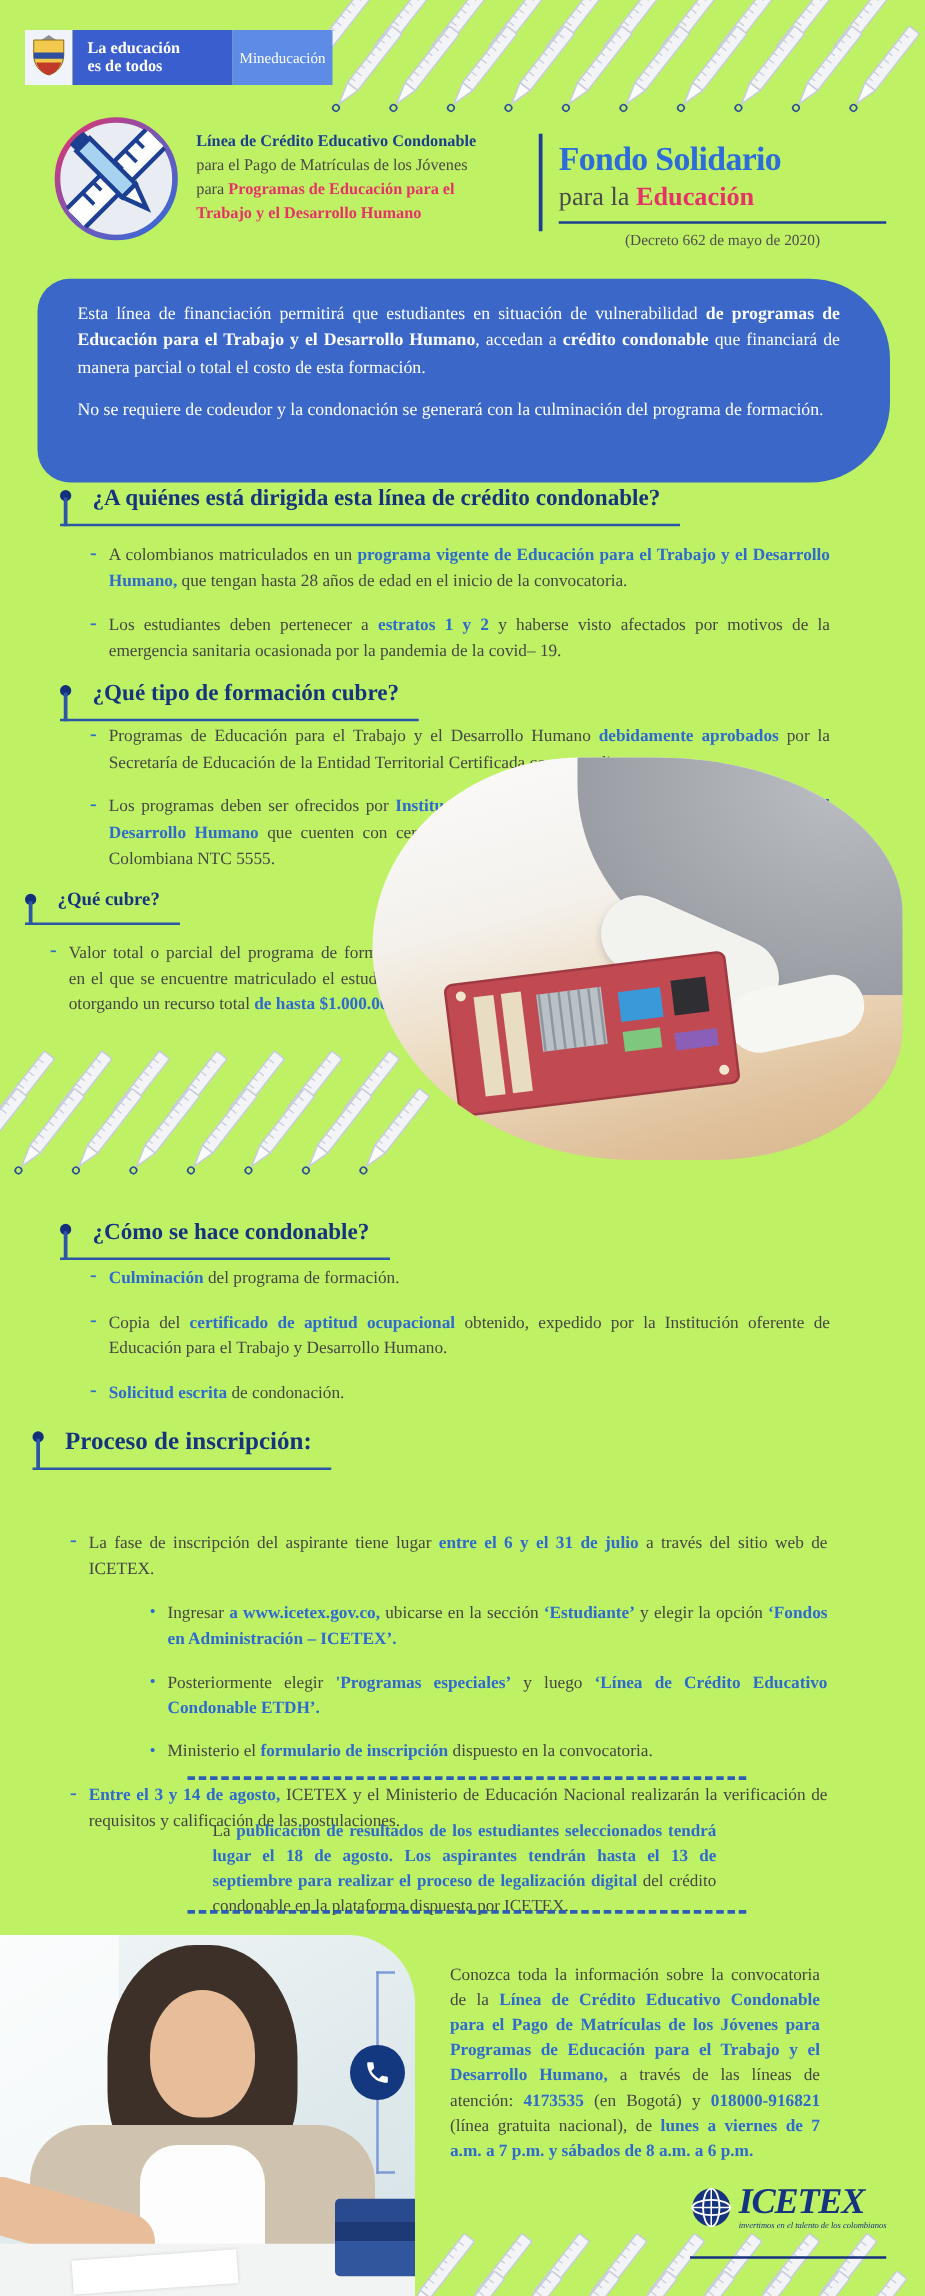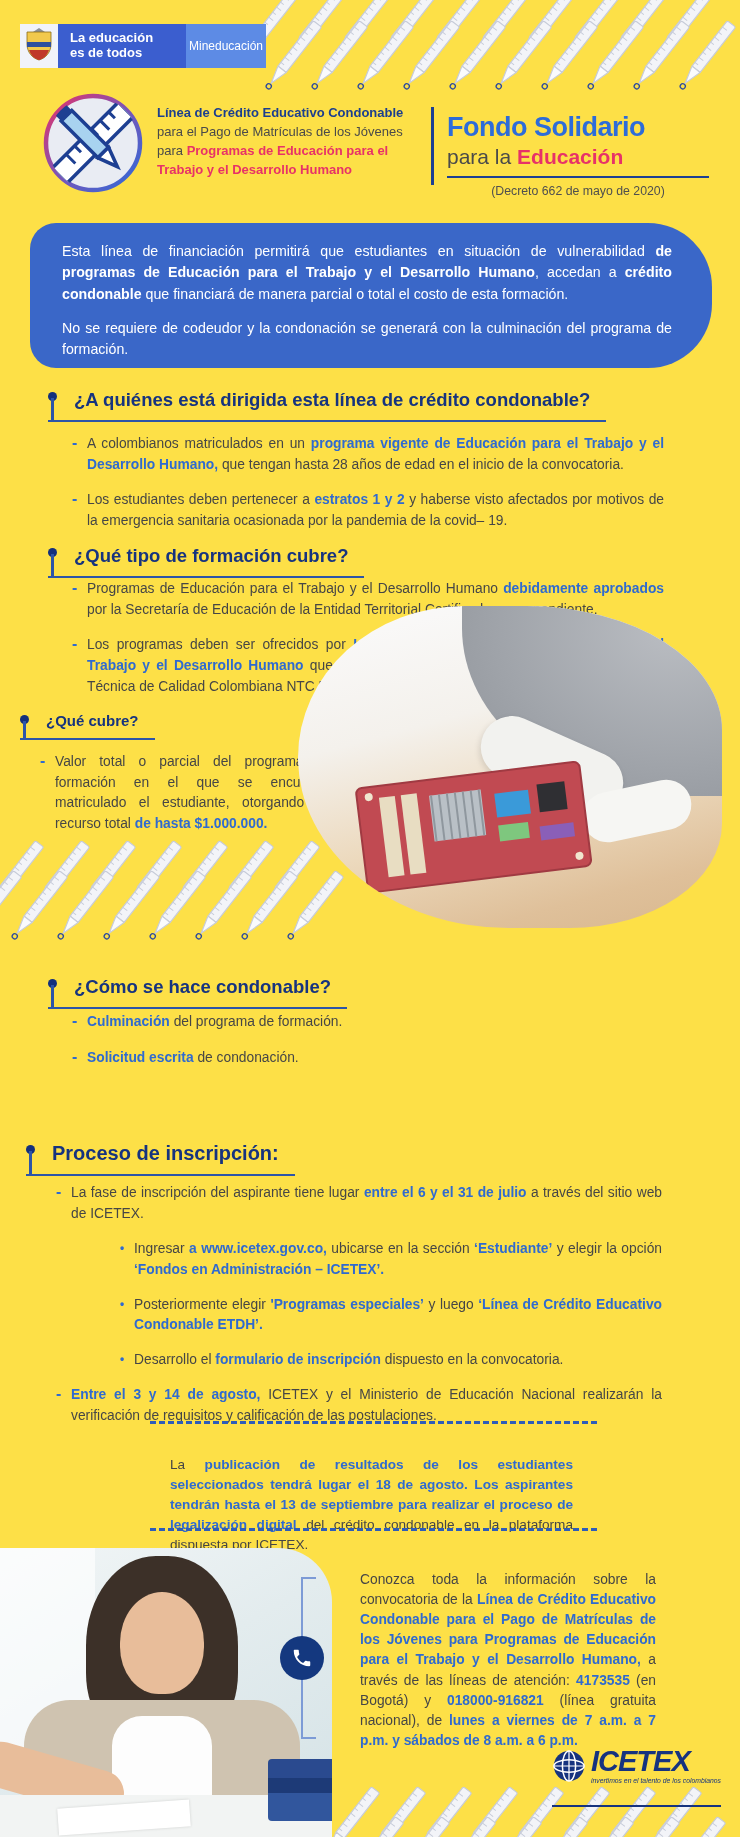--- a/index.html
+++ b/index.html
@@ -1,17 +1,17 @@
 <!DOCTYPE html>
 <html><head>
 <meta charset="utf-8">
 <style>
   html,body{margin:0;padding:0;background:#ffffff;}
-  .page{position:relative;width:740px;height:1837px;background:#fde047;overflow:hidden;
-        font-family:Liberation Sans, sans-serif;color:#464646;}
+  .page{position:relative;width:740px;height:1837px;background:#bef264;overflow:hidden;
+        font-family:Liberation Serif, serif;color:#464646;}
 
   
   .pfield{position:absolute;overflow:visible;}
   #pf-top{left:286px;top:-10px;width:454px;height:100px;}
   #pf-mid{left:-14px;top:840px;width:364px;height:95px;}
   #pf-bot{left:368px;top:1786px;width:372px;height:51px;}
 
   
   .brand{position:absolute;left:20px;top:24px;height:44px;display:flex;}
   .coat{width:38px;background:#f1f3fa;display:flex;align-items:center;justify-content:center;}
@@ -27,21 +27,21 @@
   .m-t1{font-weight:bold;color:#1b3e8f;}
   .m-t2{color:#4a4a4a;}
   .m-div{position:absolute;left:431px;top:107px;width:3px;height:78px;background:#1d3f92;}
   .m-right{position:absolute;left:447px;top:112px;width:262px;}
   .m-r1{font-size:27px;font-weight:bold;color:#2d6cd9;letter-spacing:-0.5px;}
   .m-r2{font-size:21px;color:#4a4a4a;margin-top:2px;}
   .m-rline{height:2px;background:#1d3f92;margin-top:7px;}
   .m-decree{font-size:12.3px;color:#4f4f4f;margin-top:6px;text-align:center;}
 
   
-  .banner{position:absolute;left:30px;top:223px;width:682px;height:145px;background:#3a67c8;
+  .banner{position:absolute;left:30px;top:223px;width:682px;height:163px;background:#3a67c8;
           border-radius:26px 64px 64px 26px;color:#fff;padding:18px 40px 0 32px;
           box-sizing:border-box;font-size:14.2px;line-height:1.5;text-align:justify;}
   .banner p{margin:0 0 13px 0;}
 
   
   .sec-head{position:absolute;display:inline-block;color:#16337f;font-weight:bold;
             border-bottom:2px solid #2d55a8;padding:0 16px 9px 26px;font-size:18.5px;white-space:nowrap;}
   .sec-head::before{content:"";position:absolute;left:0;top:3px;width:9px;height:9px;
                     border-radius:50%;background:#14307c;}
   .sec-head::after{content:"";position:absolute;left:3px;top:9px;bottom:-2px;width:2.5px;background:#2d55a8;}
@@ -50,21 +50,21 @@
   #h3{left:20px;top:712px;font-size:15px;}
   #h4{left:48px;top:976px;}
   #h5{left:26px;top:1142px;font-size:20px;}
 
   
   .bullets{position:absolute;}
   #bg1{left:72px;top:434px;width:592px;}
   #bg2{left:72px;top:579px;width:592px;}
   #bg3{left:40px;top:752px;width:292px;}
   #bg4{left:72px;top:1012px;width:592px;}
-  #bg5{left:56px;top:1183px;width:606px;}
+  #bg5{left:56px;top:1224px;width:606px;}
   .bullet{display:flex;margin-bottom:15px;}
   .bullet .mk{color:#2f6ad0;font-weight:bold;width:15px;flex:none;}
   .bullet .mk::before{content:"-";}
   .bullet p{margin:0;font-size:13.8px;line-height:1.5;color:#464646;text-align:justify;flex:1;}
   .sub{margin-left:64px;margin-bottom:14px;}
   .sub .mk{width:14px;font-size:12px;padding-top:2px;}
   .sub .mk::before{content:"\2022";}
 
   
   .hl{color:#2f6ad0;font-weight:bold;}
@@ -316,41 +316,45 @@
   </div>
 
   <div class="sec-head" id="h4">¿Cómo se hace condonable?</div>
   <div class="bullets" id="bg4">
     <div class="bullet">
         <span class="mk"></span>
         <p><span class="hl">Culminación</span><span> del programa de formación.</span></p>
       </div>
     <div class="bullet">
         <span class="mk"></span>
+        <p><span>Copia del </span><span class="hl">certificado de aptitud ocupacional</span><span> obtenido, expedido por la Institución oferente de Educación para el Trabajo y Desarrollo Humano.</span></p>
+      </div>
+    <div class="bullet">
+        <span class="mk"></span>
         <p><span class="hl">Solicitud escrita</span><span> de condonación.</span></p>
       </div>
   </div>
 
   <div class="sec-head" id="h5">Proceso de inscripción:</div>
   <div class="bullets" id="bg5">
     <div class="bullet">
         <span class="mk"></span>
         <p><span>La fase de inscripción del aspirante tiene lugar </span><span class="hl">entre el 6 y el 31 de julio</span><span> a través del sitio web de ICETEX.</span></p>
       </div>
     <div class="bullet sub">
         <span class="mk"></span>
         <p><span>Ingresar </span><span class="hl">a www.icetex.gov.co,</span><span> ubicarse en la sección </span><span class="hl">‘Estudiante’</span><span> y elegir la opción </span><span class="hl">‘Fondos en Administración – ICETEX’.</span></p>
       </div>
     <div class="bullet sub">
         <span class="mk"></span>
         <p><span>Posteriormente elegir </span><span class="hl">'Programas especiales’</span><span> y luego </span><span class="hl">‘Línea de Crédito Educativo Condonable ETDH’.</span></p>
       </div>
     <div class="bullet sub">
         <span class="mk"></span>
-        <p><span>Desarrollo el </span><span class="hl">formulario de inscripción</span><span> dispuesto en la convocatoria.</span></p>
+        <p><span>Ministerio el </span><span class="hl">formulario de inscripción</span><span> dispuesto en la convocatoria.</span></p>
       </div>
     <div class="bullet">
         <span class="mk"></span>
         <p><span class="hl">Entre el 3 y 14 de agosto,</span><span> ICETEX y el Ministerio de Educación Nacional realizarán la verificación de requisitos y calificación de las postulaciones.</span></p>
       </div>
   </div>
 
   <div class="dash-sep" id="ds1"></div>
   <p id="results"><span>La </span><span class="hl">publicación de resultados de los estudiantes seleccionados tendrá lugar el 18 de agosto. Los aspirantes tendrán hasta el 13 de septiembre para realizar el proceso de legalización digital</span><span> del crédito condonable en la plataforma dispuesta por ICETEX.</span></p>
   <div class="dash-sep" id="ds2"></div>

